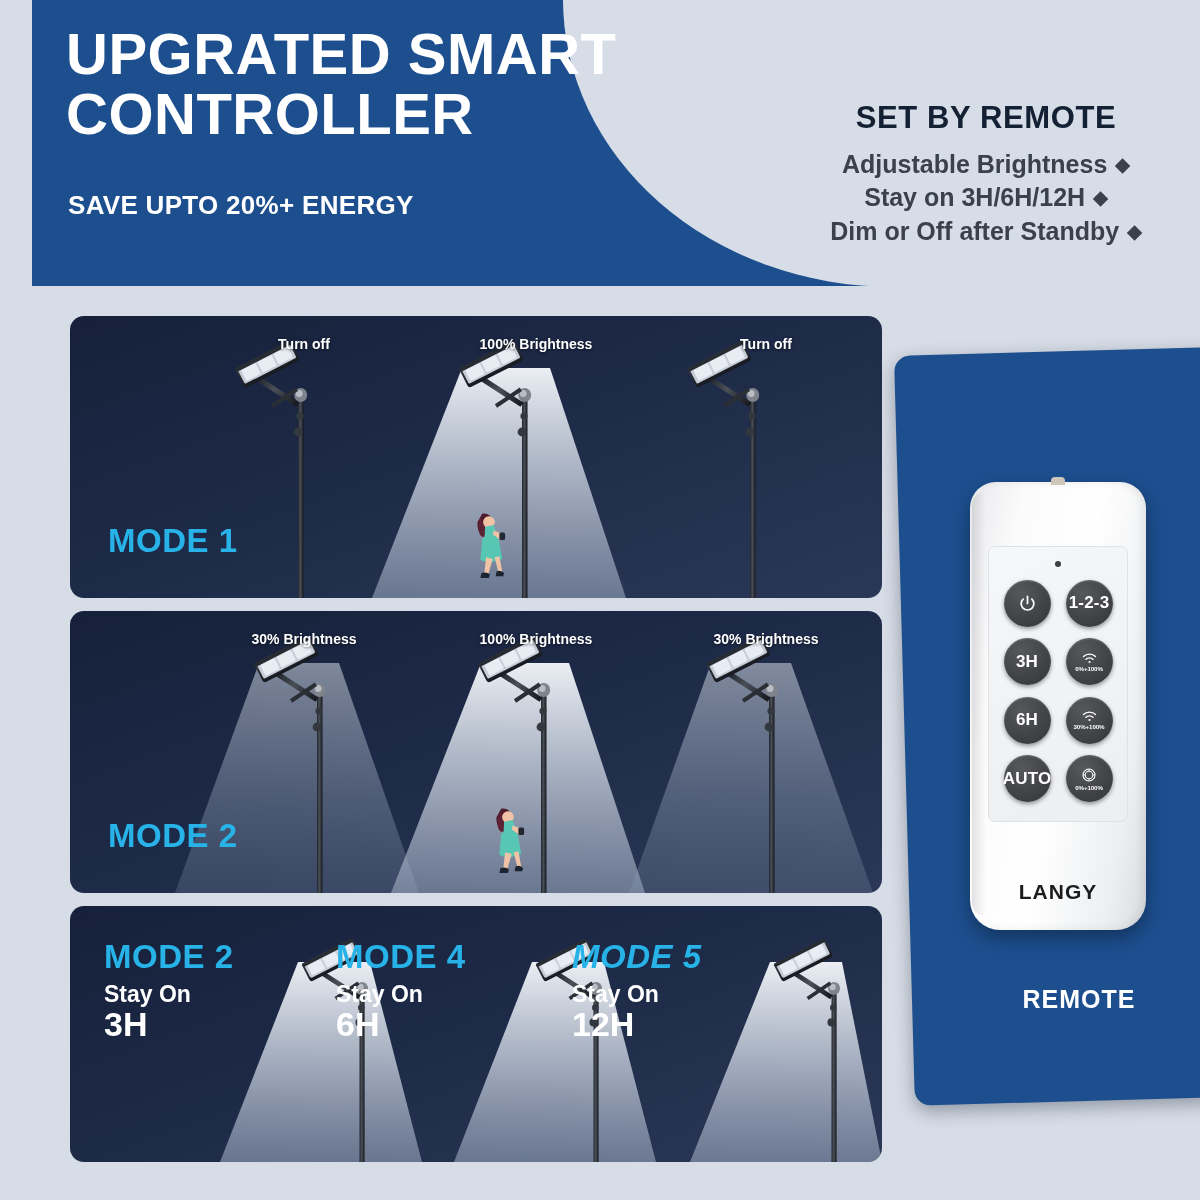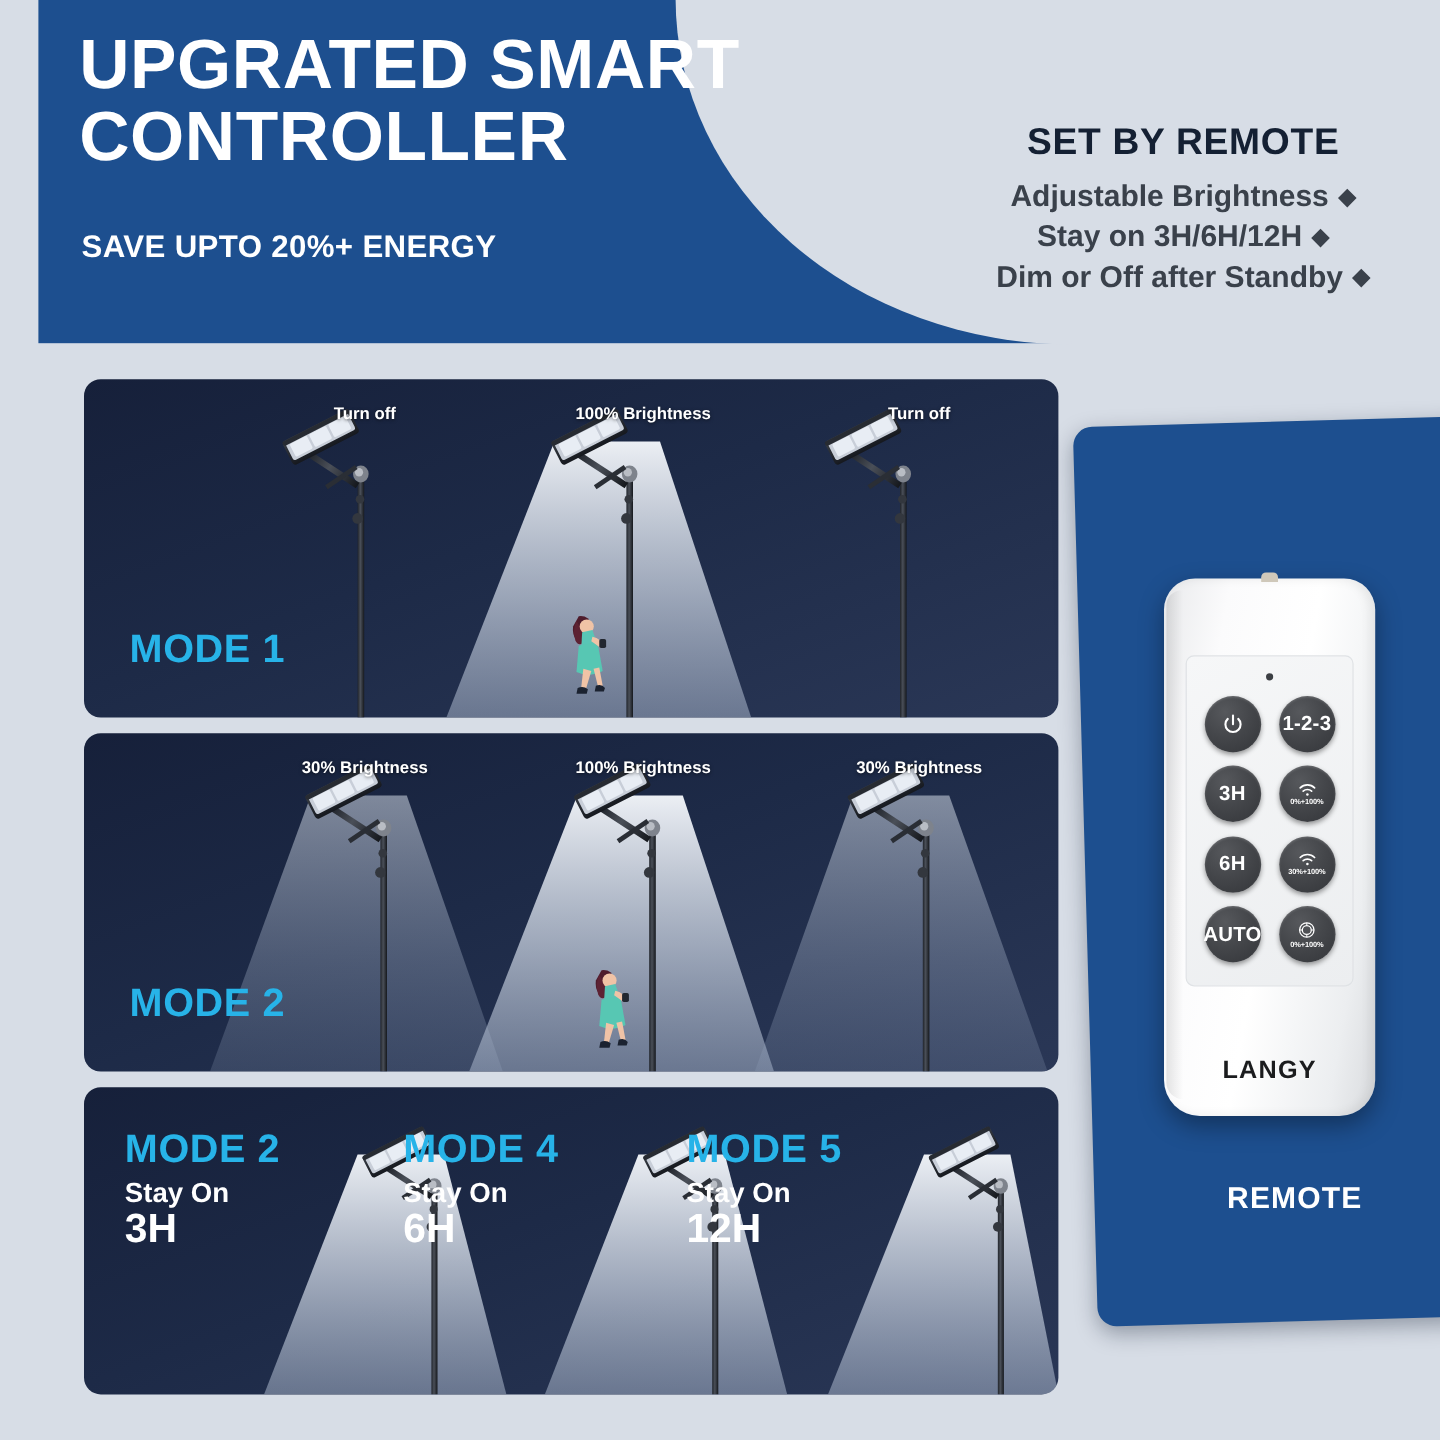--- a/index.html
+++ b/index.html
@@ -297,21 +297,21 @@
       <div class="so-top">Stay On</div>
       <div class="so-hrs">3H</div>
     </div>
 
     <div class="mode-label" style="left:266px; top:32px;text-align:right;">MODE 4</div>
     <div class="stayon" style="left:266px; top:76px;">
       <div class="so-top">Stay On</div>
       <div class="so-hrs">6H</div>
     </div>
 
-    <div class="mode-label" style="left:502px; top:32px;">MODE 5</div>
+    <div class="mode-label" style="left:502px; top:32px;font-style:italic;">MODE 5</div>
     <div class="stayon" style="left:502px; top:76px;">
       <div class="so-top">Stay On</div>
       <div class="so-hrs">12H</div>
     </div>
   </div>
 
   <div class="remote-card"></div>
 
   <div class="remote-wrap">
     <div class="remote-body">

